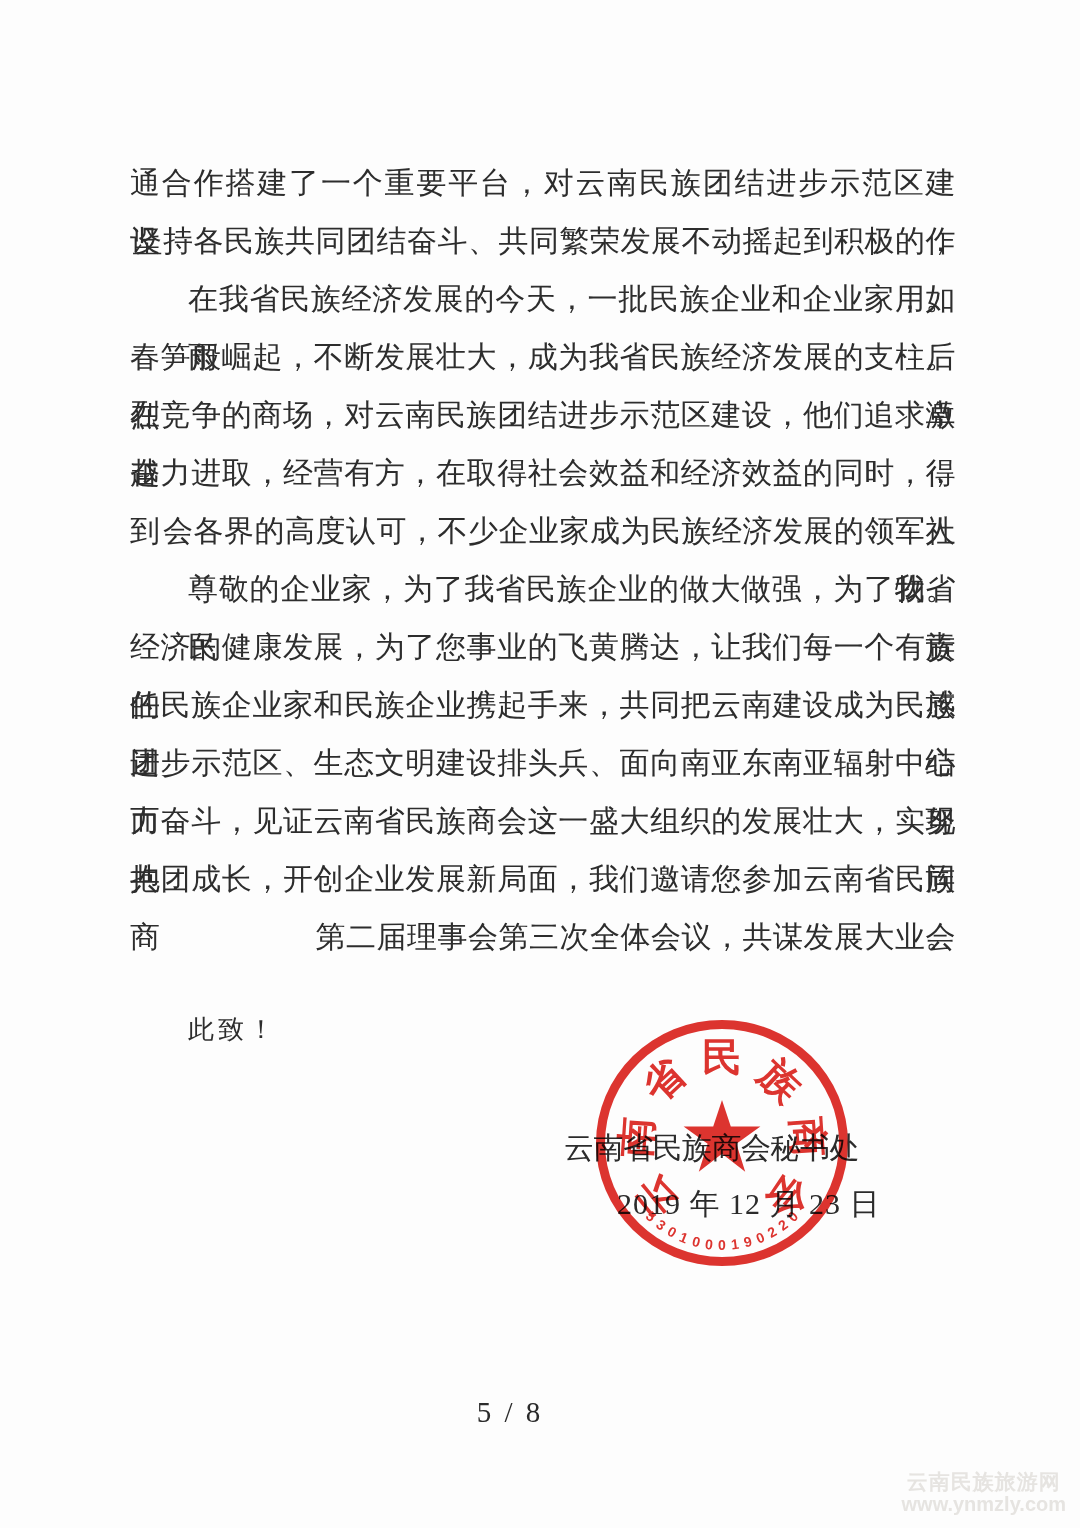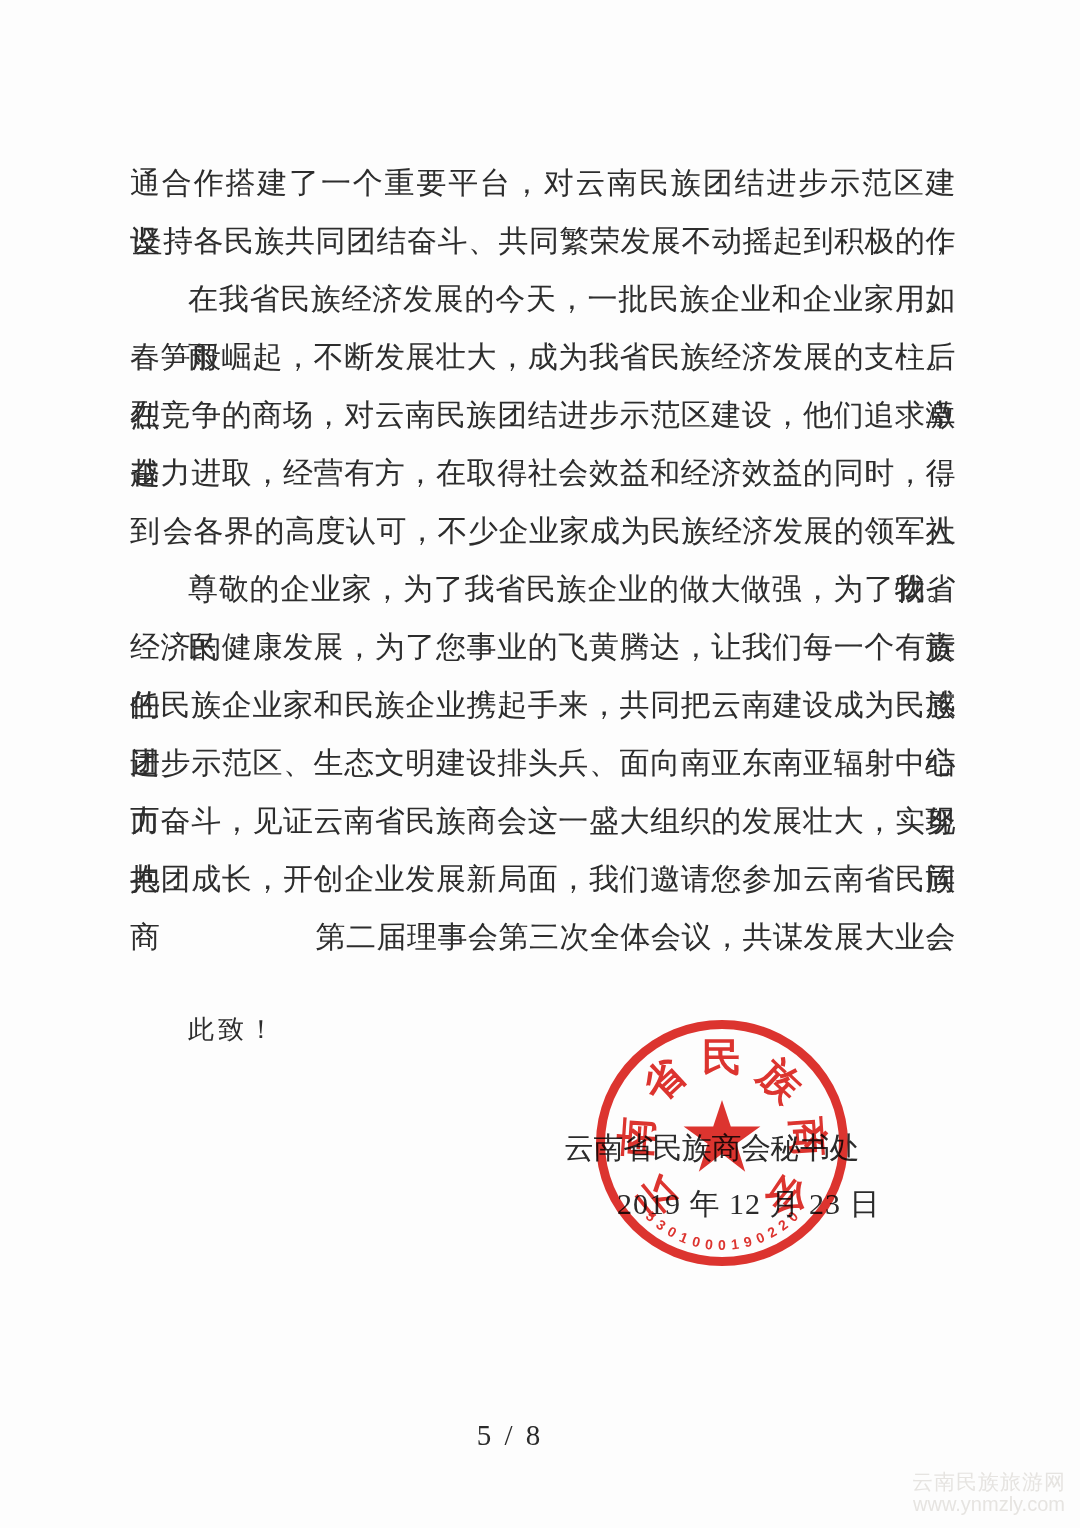--- a/index.html
+++ b/index.html
@@ -67,25 +67,25 @@
   .seal-digit{
     position:absolute;left:50%;top:50%;width:14px;height:16px;margin:-8px 0 0 -7px;
     font-size:14px;line-height:16px;text-align:center;font-weight:bold;
     color:var(--seal-red);
     font-family:"Liberation Sans","DejaVu Sans",sans-serif;
   }
 
   
   .page-number{
     position:absolute;left:0;right:60px;top:1396px;text-align:center;
-    font-size:29px;color:#2b2b2b;letter-spacing:3px;margin-top:23px;
+    font-size:29px;color:#2b2b2b;letter-spacing:3px;
   }
   .watermark{
     position:absolute;right:14px;top:1470px;text-align:center;
-    color:#e6e4e1;font-weight:normal;line-height:1.1;
+    color:#e6e4e1;font-weight:bold;line-height:1.1;
     font-family:"Liberation Sans","DejaVu Sans",sans-serif;
   }
   .watermark .wm-name{font-size:21px;letter-spacing:1px;}
   .watermark .wm-url{font-size:20px;}
 </style>
 </head>
 <body>
 
 <div class="page">
 

